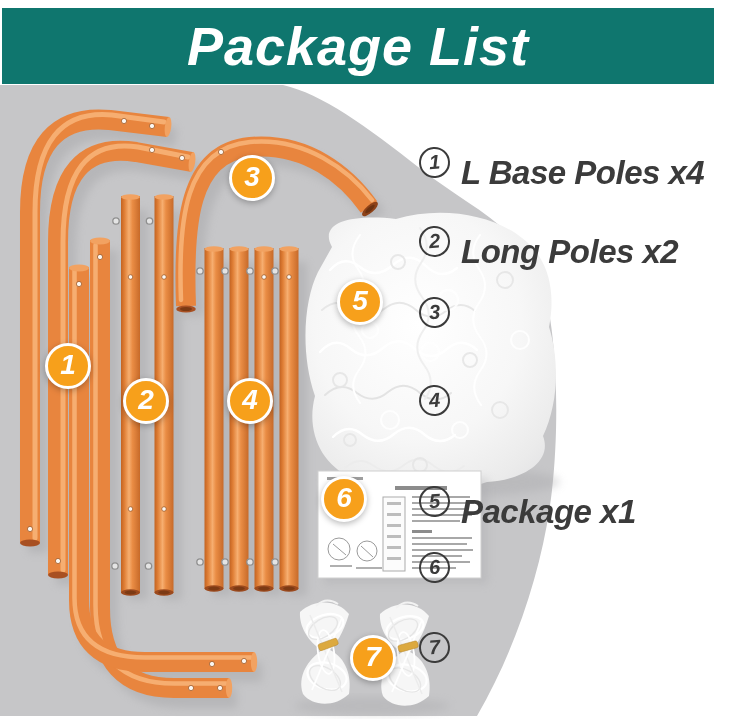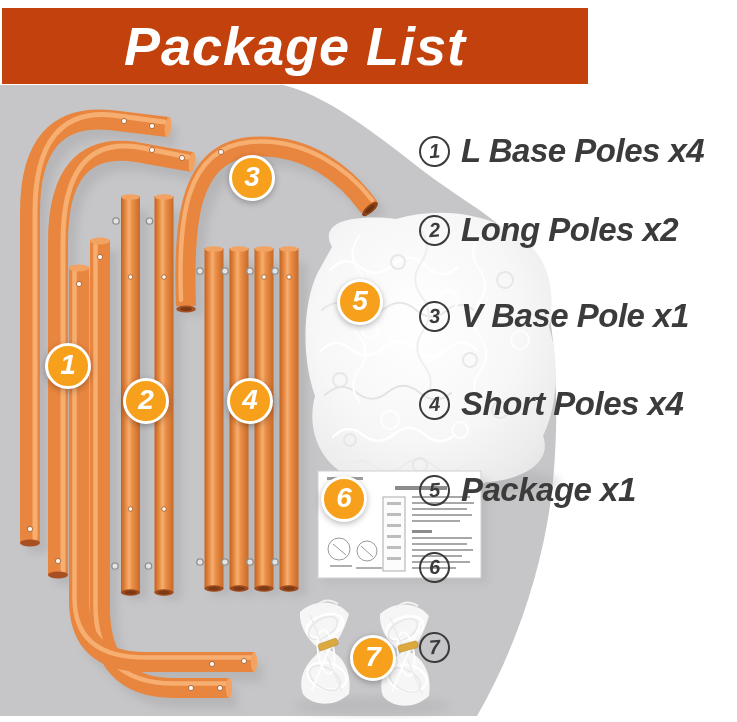--- a/index.html
+++ b/index.html
@@ -1,39 +1,39 @@
 <!DOCTYPE html>
 <html><head>
 <meta charset="utf-8">
 <style>
   html,body{margin:0;padding:0;background:#fff;}
   .stage{position:relative;width:737px;height:722px;background:#ffffff;overflow:hidden;
          font-family:"Liberation Sans",sans-serif;}
   .stage svg{position:absolute;left:0;top:0;}
   
-  .banner{position:absolute;left:2px;top:8px;width:586px;height:76px;background:#c2410c;
+  .banner{position:absolute;left:2px;top:8px;width:712px;height:76px;background:#0f766e;
           display:flex;align-items:center;justify-content:center;z-index:3;}
   .banner h1{margin:0;font-style:italic;font-weight:800;font-size:54px;color:#ffffff;
              letter-spacing:1px;}
   
   .badge{position:absolute;width:46px;height:46px;border-radius:50%;background:#F7A01B;
          border:3px solid #ffffff;box-sizing:border-box;color:#fff;text-align:center;
          font-style:italic;font-weight:700;font-size:28px;line-height:38px;
          box-shadow:0 2px 6px rgba(0,0,0,.28);z-index:4;}
   .pb1{left:45px;top:343px;}  .pb2{left:123px;top:378px;} .pb3{left:229px;top:155px;}
   .pb4{left:227px;top:378px;} .pb5{left:337px;top:279px;} .pb6{left:321px;top:476px;}
   .pb7{left:350px;top:635px;}
   
   .item{position:absolute;left:419px;display:flex;align-items:center;gap:11px;
         color:#3B3B3B;z-index:5;}
   .item .num{width:31px;height:31px;border:2.4px solid #3B3B3B;border-radius:50%;
              box-sizing:border-box;flex:none;text-align:center;font-style:italic;
              font-weight:700;font-size:20px;line-height:27px;transform:rotate(-4deg);}
   .item .lbl{font-style:italic;font-weight:700;font-size:33px;letter-spacing:-0.5px;
-             white-space:nowrap;}
+             white-space:nowrap;margin-top:22px;}
   .i1{top:132px;} .i2{top:211px;} .i3{top:297px;} .i4{top:385px;}
   .i5{top:471px;} .i6{top:552px;} .i7{top:632px;}
 </style>
 </head>
 <body>
 
 <div class="stage">
 
   <svg width="737" height="722" viewBox="0 0 737 722" aria-hidden="true">
     <defs>
@@ -302,25 +302,23 @@
   <div class="item i1">
     <span class="num">1</span>
     <span class="lbl">L Base Poles x4</span>
   </div>
   <div class="item i2">
     <span class="num">2</span>
     <span class="lbl">Long Poles x2</span>
   </div>
   <div class="item i3">
     <span class="num">3</span>
-    <span class="lbl">V Base Pole x1</span>
   </div>
   <div class="item i4">
     <span class="num">4</span>
-    <span class="lbl">Short Poles x4</span>
   </div>
   <div class="item i5">
     <span class="num">5</span>
     <span class="lbl">Package x1</span>
   </div>
   <div class="item i6">
     <span class="num">6</span>
   </div>
   <div class="item i7">
     <span class="num">7</span>

